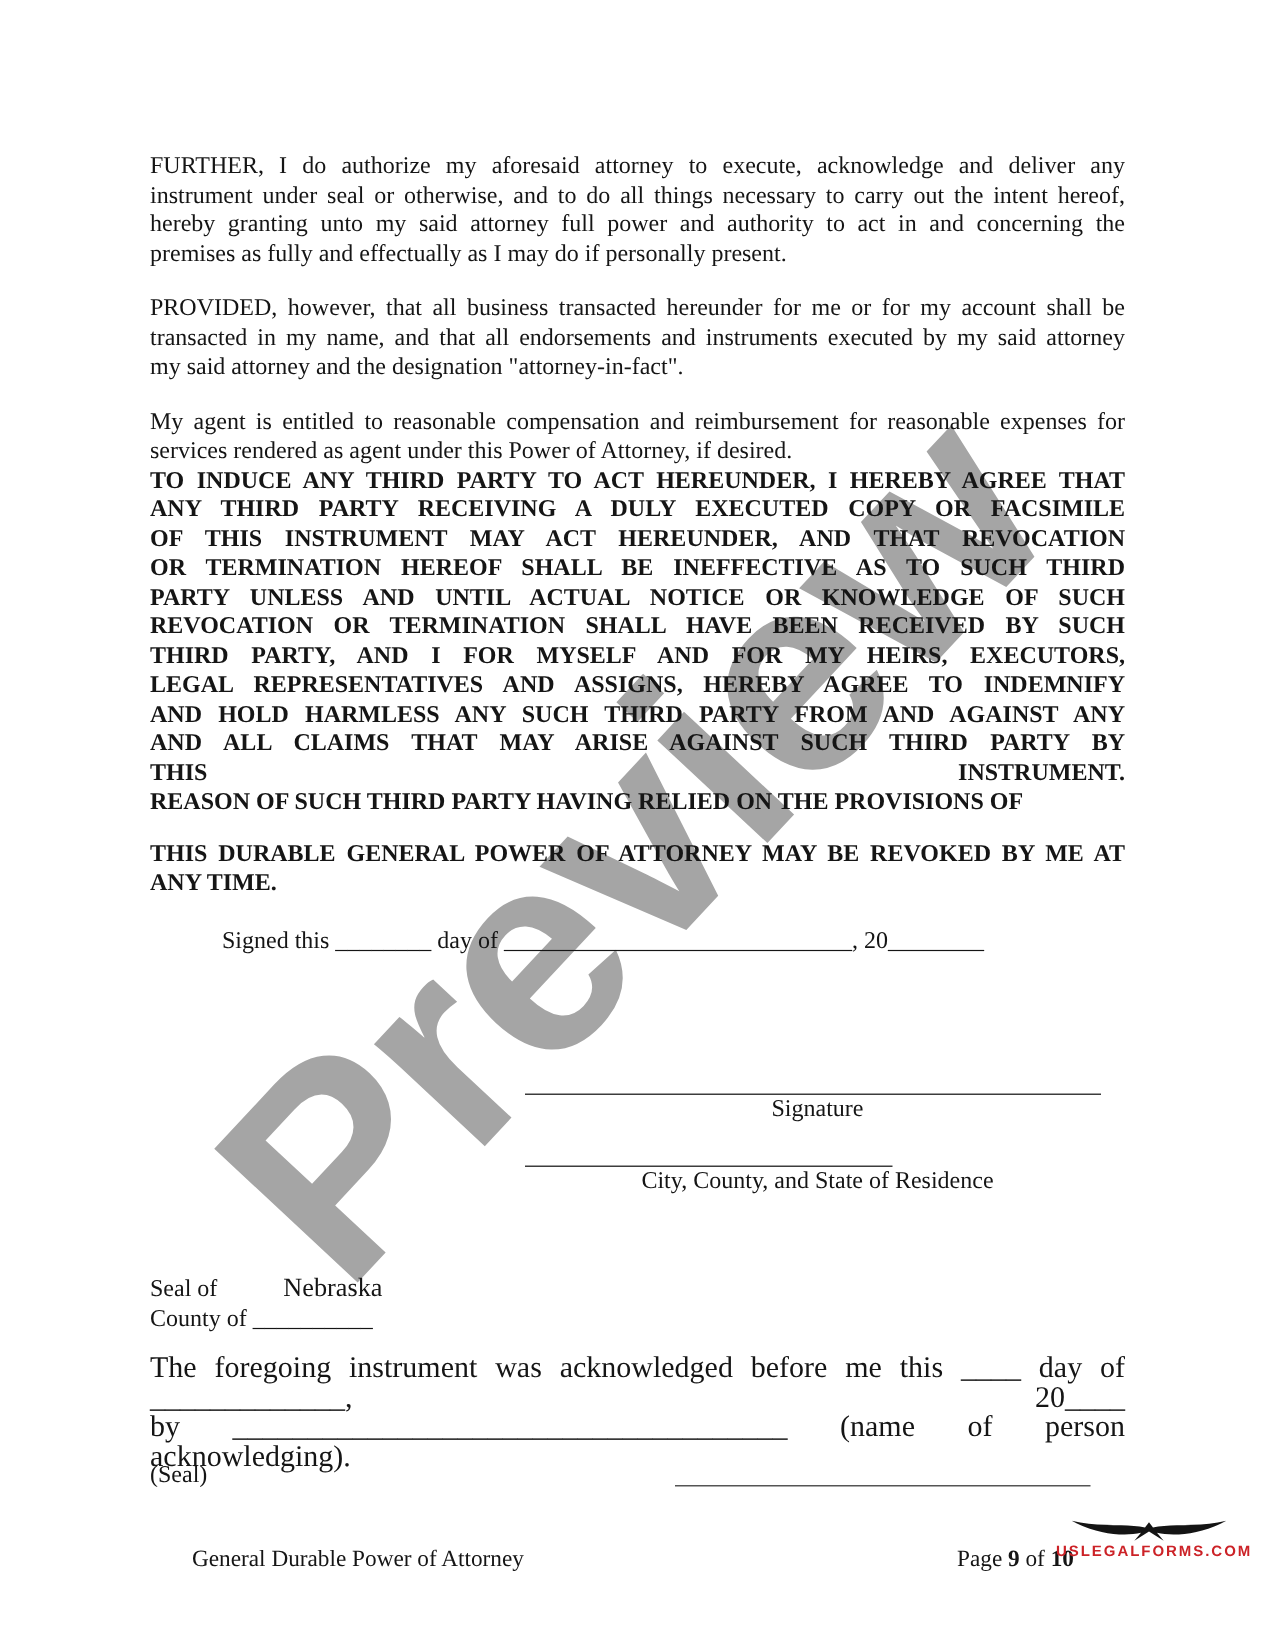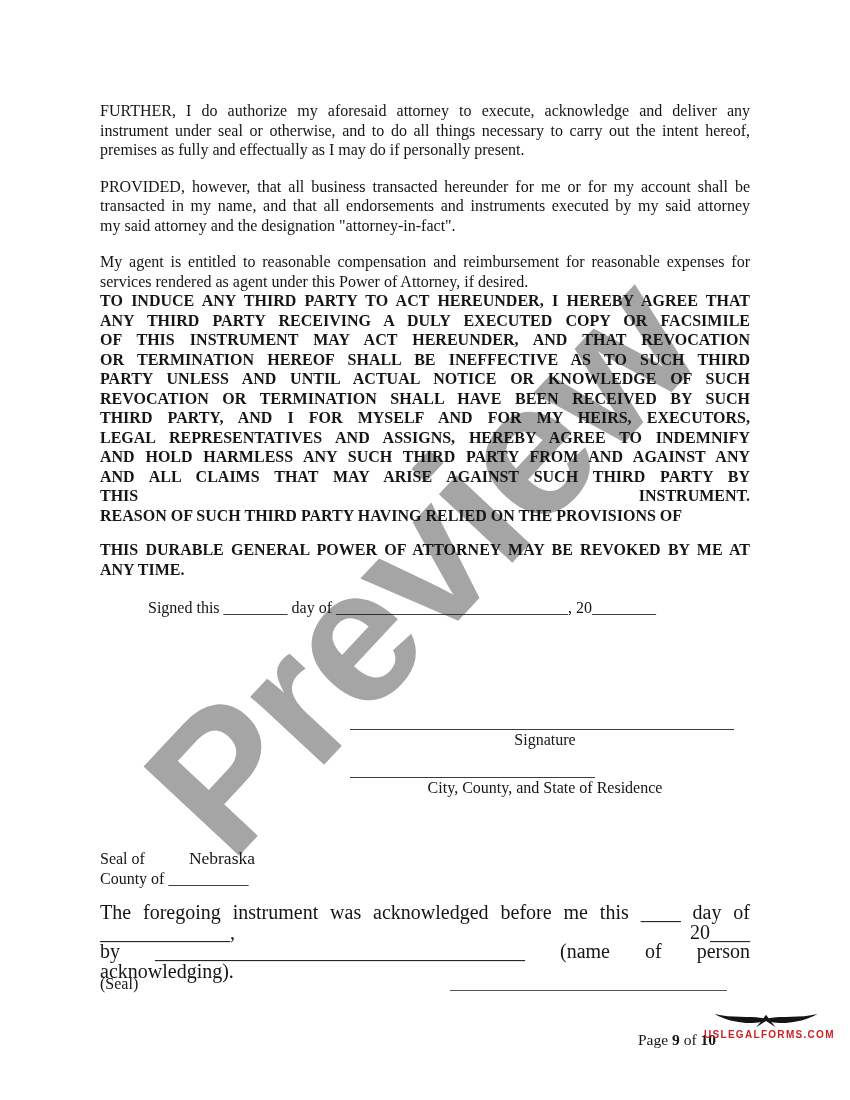--- a/index.html
+++ b/index.html
@@ -61,20 +61,21 @@
 
 <div class="page">
 
   <div class="watermark">Preview</div>
 
   <div class="layer content">
     <div class="para lines">
 
     <div class="jline">FURTHER, I do authorize my aforesaid attorney to execute, acknowledge and deliver any</div>
         <div class="jline">instrument under seal or otherwise, and to do all things necessary to carry out the intent hereof,</div>
+        <div class="jline">hereby granting unto my said attorney full power and authority to act in and concerning the</div>
         <div class="jline">premises as fully and effectually as I may do if personally present.</div>
       </div>
     <div class="para lines mt17">
 
     <div class="jline">PROVIDED, however, that all business transacted hereunder for me or for my account shall be</div>
         <div class="jline">transacted in my name, and that all endorsements and instruments executed by my said attorney</div>
         <div class="jline">my said attorney and the designation "attorney-in-fact".</div>
       </div>
     <div class="para lines mt17">
 
@@ -121,20 +122,21 @@
   <div class="jline">The foregoing instrument was acknowledged before me this ____ day of _____________, 20____</div>
       <div class="jline">by _____________________________________ (name of person acknowledging).</div>
     </div>
 
   <div class="layer seal-row">
     <span>(Seal)</span>
     <div class="seal-line"></div>
   </div>
 
   <div class="layer footer">
+    <span class="f-title">General Durable Power of Attorney</span>
     <span class="f-page"><span>Page</span> <b>9</b> <span>of</span> <b>10</b></span>
   </div>
 
   <div class="layer logo">
     <svg class="eagle" width="112" height="16" viewBox="0 0 120 18" xmlns="http://www.w3.org/2000/svg">
       <path fill="#141414" d="M60 2 L63 6 C76 3 97 6 118 1 C100 11 79 13 66 10 L71 16 L60 9 L49 16 L54 10 C41 13 20 11 2 1 C23 6 44 3 57 6 Z"></path>
     </svg>
     <div class="logo-site">USLEGALFORMS.COM</div>
   </div>
 

